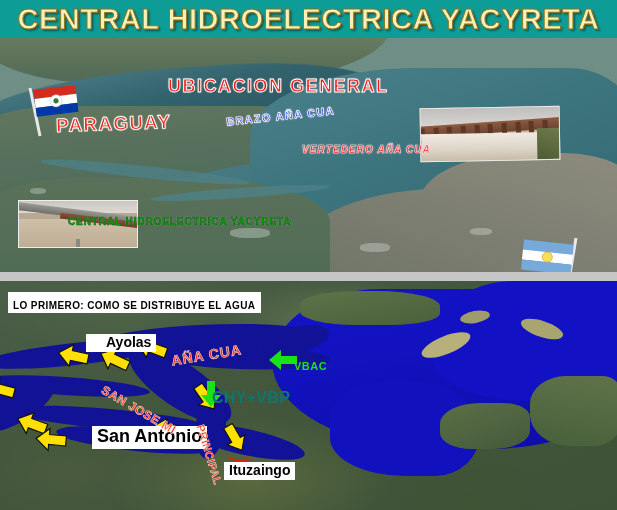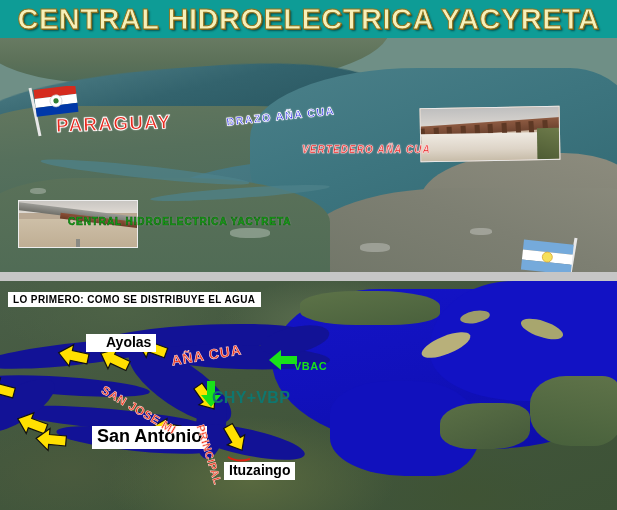--- a/index.html
+++ b/index.html
@@ -317,21 +317,21 @@
   }
   #lbl-ayolas { left: 86px; top: 334px; font-size: 14px; padding-left: 20px; }
   #lbl-sanantonio { left: 92px; top: 426px; font-size: 18px; }
   #lbl-ituzaingo { left: 224px; top: 462px; font-size: 14px; }
 
   #lbl-loprimero {
     position:absolute;
     left: 8px; top: 292px;
     background: #ffffff; color:#000;
     font-size: 10px; font-weight: bold; letter-spacing: .4px;
-    padding: 2px 6px 2px 5px;
+    padding: 8px 6px 2px 5px;
     white-space: nowrap;
   }
   #lbl-anacua {
     position:absolute;
     left: 171px; top: 347px;
     font-size: 14px; font-weight: bold; letter-spacing: 1px;
     color: #f03018;
     -webkit-text-stroke: 0.6px #ffe0d8;
     transform: rotate(-9deg);
     white-space: nowrap;
@@ -448,20 +448,21 @@
     </div>
 
     <div id="inset-central">
       <div class="sky2"></div>
       <div class="water2"></div>
       <div class="dam2"></div>
       <div class="dam2b"></div>
       <div class="pole"></div>
     </div>
 
+    <div id="lbl-ubicacion">UBICACION GENERAL</div>
     <div id="lbl-paraguay">PARAGUAY</div>
     <div id="lbl-brazo">BRAZO AÑA CUA</div>
     <div id="lbl-vertedero">VERTEDERO AÑA CUA</div>
     <div id="lbl-central-verde">CENTRAL HIDROELECTRICA YACYRETA</div>
     <div id="lbl-argentina">ARGENTINA</div>
   </div>
 
   <div id="separator"></div>
 
   <div id="panel-bottom">

